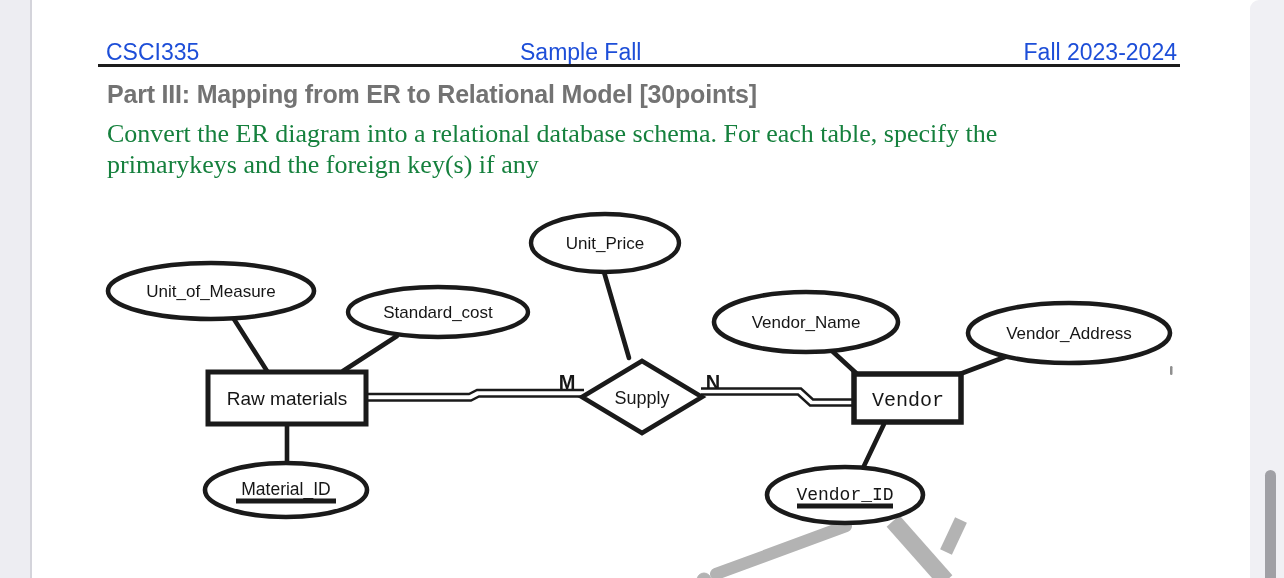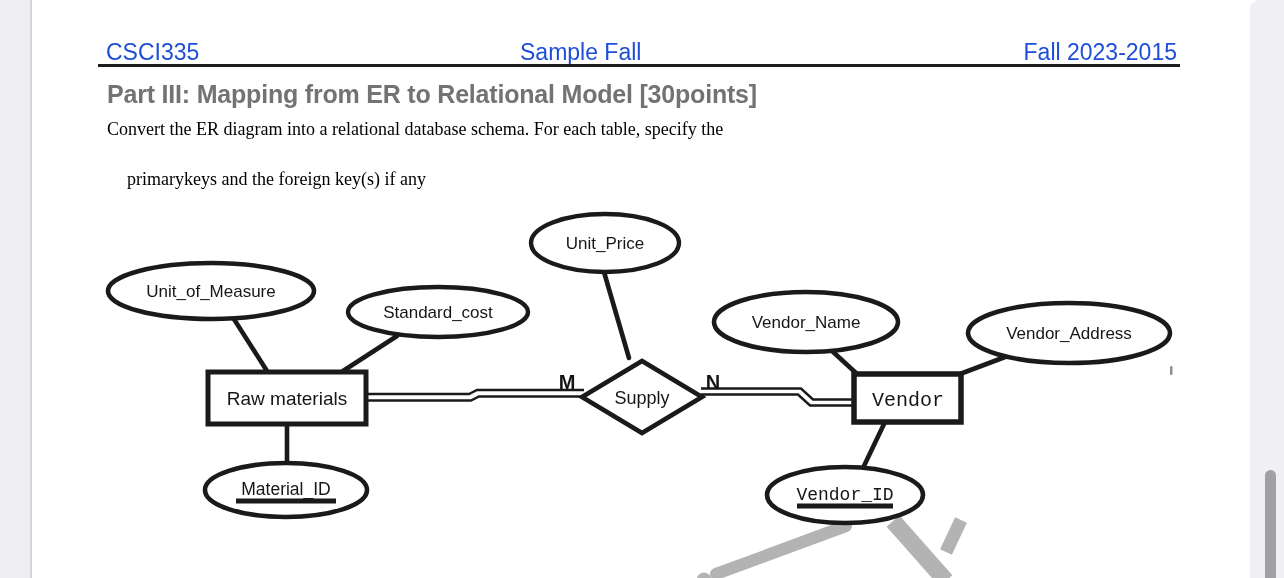--- a/index.html
+++ b/index.html
@@ -23,45 +23,45 @@
   .hdr-course{left:106px;}
   .hdr-title{left:520px;}
   .hdr-term{right:107px;}
   .hdr-rule{position:absolute;left:98px;top:64px;width:1082px;height:2.5px;background:#1c1c1c;}
   .sec-heading{
     position:absolute;left:107px;top:80px;font-size:25px;font-weight:bold;
     letter-spacing:-0.2px;white-space:nowrap;color:#737373;
   }
   .sec-line{
     position:absolute;left:107px;font-family:"Liberation Serif",serif;
-    font-size:18px;white-space:nowrap;color:#000000;
+    font-size:26px;white-space:nowrap;color:#15803d;
   }
   .sec-line1{top:119px;}
-  .sec-line2{top:169px;margin-left:20px;}
+  .sec-line2{top:150px;}
   svg{position:absolute;left:0;top:0;}
   .shape{fill:#ffffff;stroke:#1a1a1a;}
   .conn{stroke:#1a1a1a;stroke-width:4.6;stroke-linecap:round;fill:none;}
   .dbl{stroke:#1a1a1a;stroke-width:2.4;fill:none;}
   .wm{stroke:#b3b3b3;fill:#b3b3b3;}
   text{fill:#161616;font-family:"Liberation Sans",sans-serif;}
   .attr-label{font-size:17px;text-anchor:middle;}
   .entity-label{font-size:19px;text-anchor:middle;}
   .mono-label{font-family:"Liberation Mono","DejaVu Sans Mono",monospace;text-anchor:middle;}
   .card-label{font-size:20px;font-weight:600;text-anchor:middle;}
   .rel-label{font-size:18px;text-anchor:middle;}
   .pk-underline{stroke:#1a1a1a;stroke-width:5;}
 </style>
 </head>
 <body>
 
 <div class="gutter-left"></div>
 
 <div class="hdr-text hdr-course">CSCI335</div>
 <div class="hdr-text hdr-title">Sample Fall</div>
-<div class="hdr-text hdr-term">Fall 2023-2015</div>
+<div class="hdr-text hdr-term">Fall 2023-2024</div>
 <div class="hdr-rule"></div>
 
 <div class="sec-heading">Part III: Mapping from ER to Relational Model [30points]</div>
 <div class="sec-line sec-line1">Convert the ER diagram into a relational database schema. For each table, specify the</div>
 <div class="sec-line sec-line2">primarykeys and the foreign key(s) if any</div>
 
 <svg width="1284" height="578" viewBox="0 0 1284 578">
 
   <g>
     <line class="wm" x1="716" y1="574" x2="846" y2="526" stroke-width="12" stroke-linecap="round"></line>

